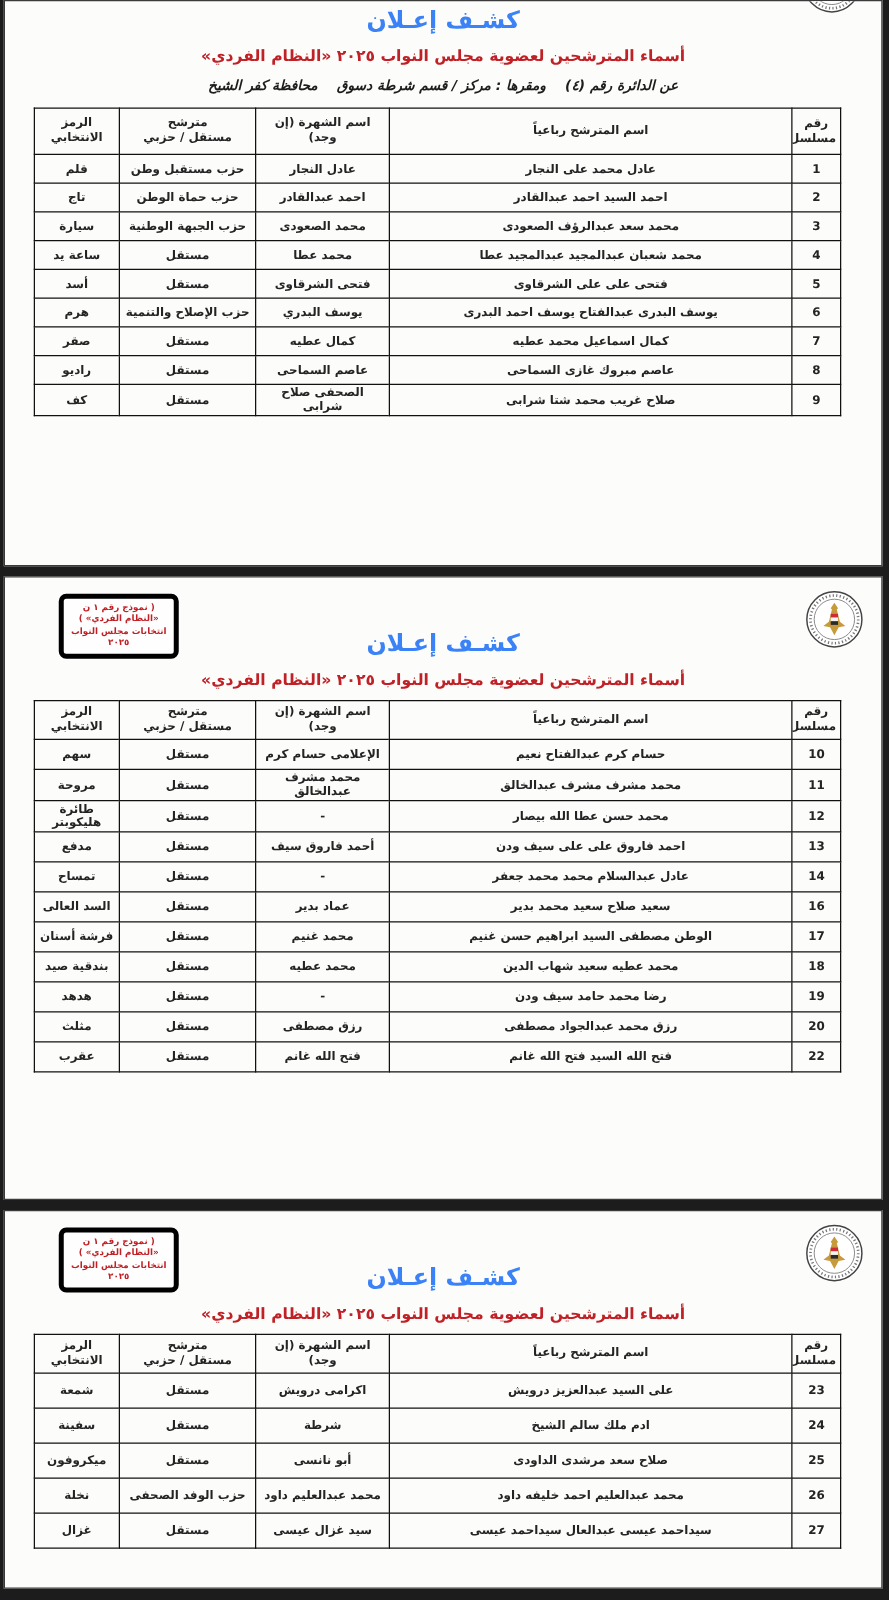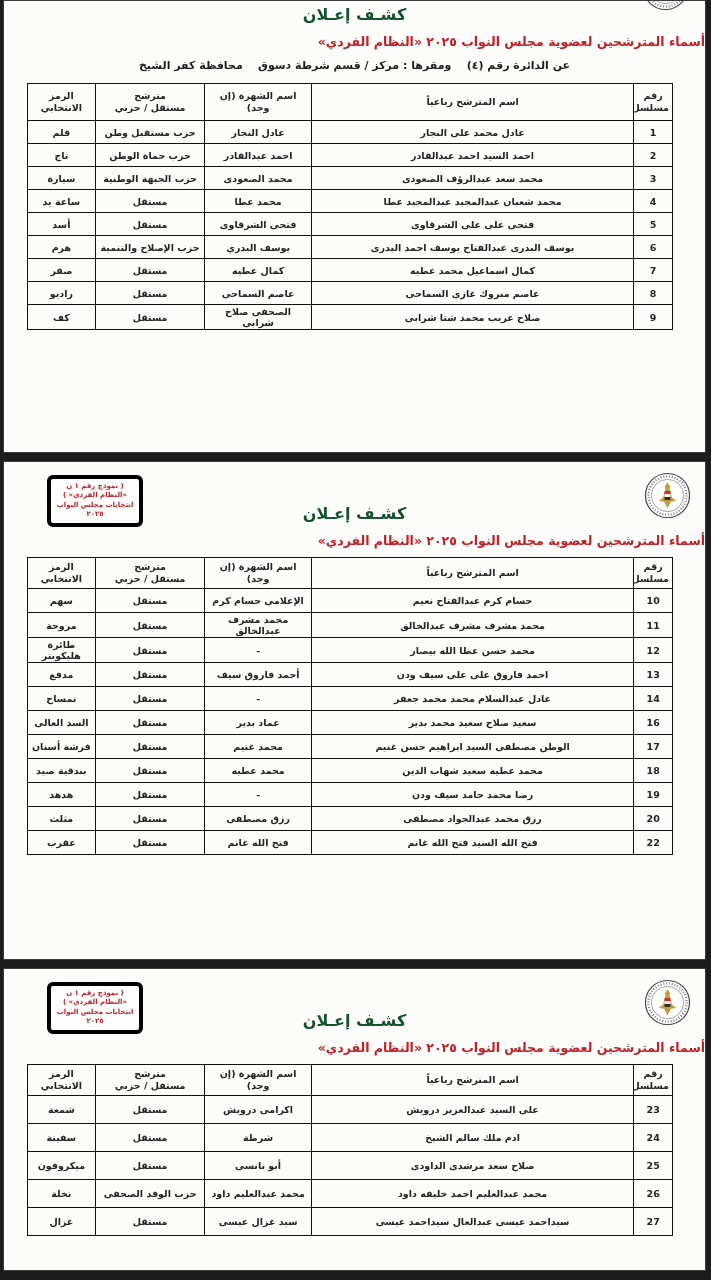--- a/index.html
+++ b/index.html
@@ -21,40 +21,42 @@
     overflow: hidden;
     border: 1px solid #3a3a3a;
     margin-bottom: 8px;
   }
   .p1 { height: 453px; }
   .p2 { height: 499px; }
   .p3 { height: 303px; margin-bottom: 0; }
 
   .doc-title {
     text-align: center;
-    font-size: 16px;
+    font-size: 19px;
     font-weight: bold;
-    color: #14532d;
+    color: #3b82f6;
   }
   .p1 .doc-title { padding-top: 4px; }
   .p2 .doc-title, .p3 .doc-title { padding-top: 42px; }
 
   .doc-subtitle {
+    text-align: center;
     font-size: 12.5px;
     font-weight: bold;
     color: #c02126;
     margin-top: 10px;
   }
   .district-line {
     text-align: center;
     font-size: 11px;
     font-weight: bold;
     color: #1d1d1d;
     margin-top: 10px;
     white-space: pre;
+    font-style: italic;
   }
 
   .stamp {
     position: absolute;
     top: 13px;
     right: auto;
     left: 570px;
     width: 96px;
     border: 4px solid #000000;
     border-radius: 6px;

